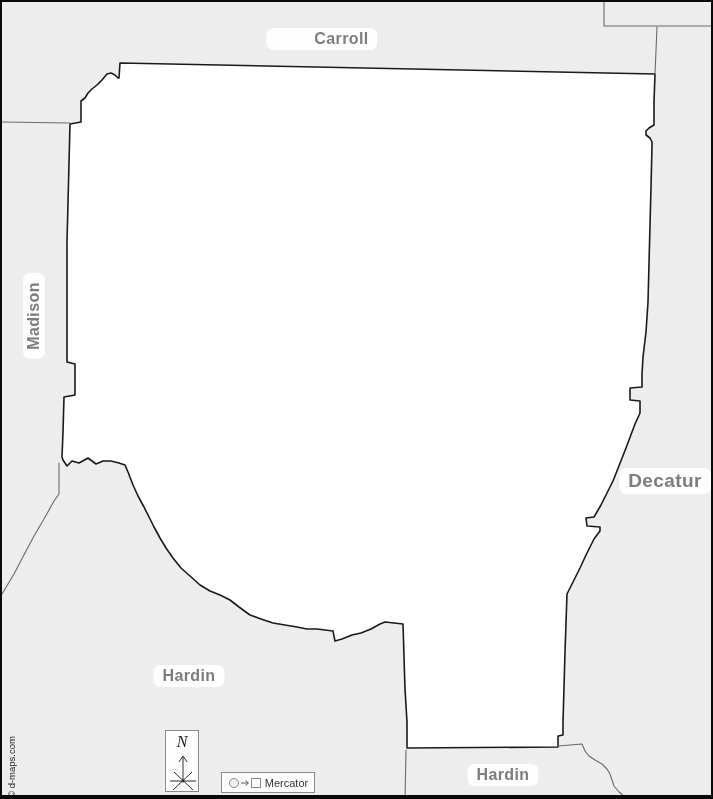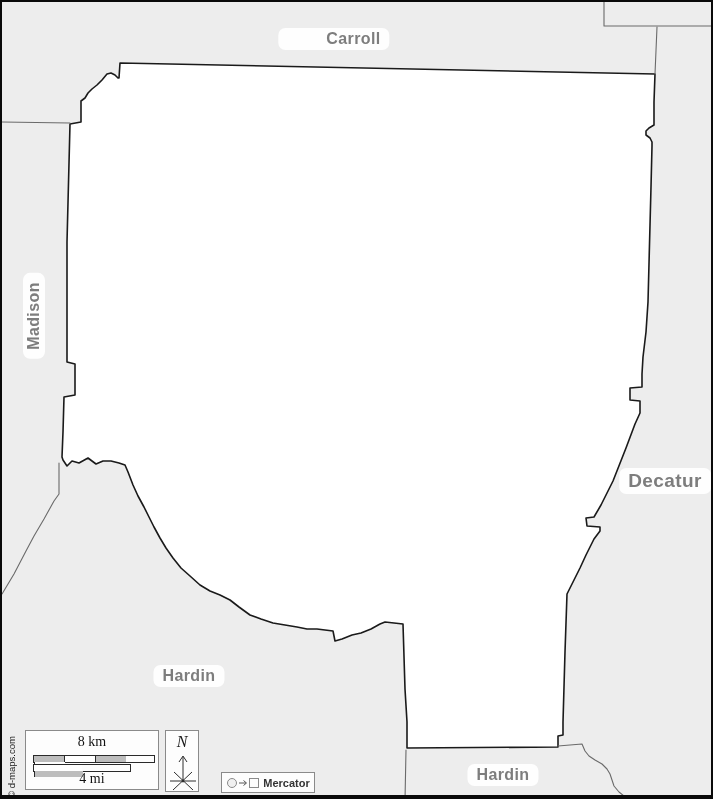--- a/index.html
+++ b/index.html
@@ -19,21 +19,21 @@
     background:rgba(255,255,255,0.93);
     color:#7d7d7d;
     font-weight:700;
     font-size:16px;
     letter-spacing:0.4px;
     padding:2px 9px;
     border-radius:7px;
     white-space:nowrap;
   }
   .region-label.rot{transform:translate(-50%,-50%) rotate(-90deg);}
-  #label-carroll{left:332px;top:37px;padding-left:48px;}
+  #label-carroll{left:320px;top:37px;padding-left:48px;}
   #label-madison{left:32px;top:314px;}
   #label-decatur{left:663px;top:479px;font-size:19px;}
   #label-chester{left:187px;top:674px;}
   #label-hardin{left:501px;top:773px;}
 
   .legend-box{
     position:absolute;
     background:#fdfdfd;
     border:1px solid #8a8a8a;
     box-sizing:border-box;
@@ -56,21 +56,21 @@
 
   #north-box{left:163px;top:728px;width:34px;height:62px;}
   #north-letter{
     position:absolute;top:2px;width:100%;text-align:center;
     font-family:"Liberation Serif",serif;font-style:italic;
     font-size:16px;color:#1a1a1a;
   }
   #north-box svg{position:absolute;left:0;top:20px;}
 
   #projection-box{left:219px;top:770px;width:94px;height:21px;
-    display:flex;align-items:center;justify-content:center;gap:3px;font-weight:bold;}
+    display:flex;align-items:center;justify-content:center;gap:3px;}
   #projection-label{font-size:11px;color:#333;}
 
   #credit{
     position:absolute;left:4px;top:714px;width:14px;height:82px;
   }
   #credit span{
     position:absolute;left:0;top:82px;
     transform:rotate(-90deg);
     transform-origin:top left;
     display:block;width:82px;
@@ -124,30 +124,20 @@
       <path d="M655,25 L653,72"></path>
     </g>
   </svg>
 
   <div class="region-label" id="label-carroll">Carroll</div>
   <div class="region-label rot" id="label-madison">Madison</div>
   <div class="region-label" id="label-decatur">Decatur</div>
   <div class="region-label" id="label-chester">Hardin</div>
   <div class="region-label" id="label-hardin">Hardin</div>
 
-  <div class="legend-box" id="scalebar-box">
-    <div class="scale-text" id="scale-km-text">8 km</div>
-    <div class="bar" id="bar-km">
-      <span class="seg g" style="width:25%"></span><span class="seg w" style="width:25%"></span><span class="seg g" style="width:25%"></span><span class="seg w" style="width:25%"></span>
-    </div>
-    <div class="bar" id="bar-mi">
-      <span class="seg w" style="width:50%"></span><span class="seg g" style="width:50%"></span>
-    </div>
-    <div class="scale-text" id="scale-mi-text">4 mi</div>
-  </div>
 
   <div class="legend-box" id="north-box">
     <div id="north-letter">N</div>
     <svg width="34" height="40" viewBox="0 0 34 40" stroke="#2e2e2e" stroke-width="1" fill="none">
       <line x1="17" y1="30" x2="17" y2="6"></line>
       <polyline points="13,11 17,5 21,11"></polyline>
       <line x1="4" y1="30" x2="30" y2="30"></line>
       <line x1="8" y1="21" x2="27" y2="39"></line>
       <line x1="26" y1="21" x2="7" y2="39"></line>
       <circle cx="17" cy="30" r="1.4" fill="#2e2e2e" stroke="none"></circle>

